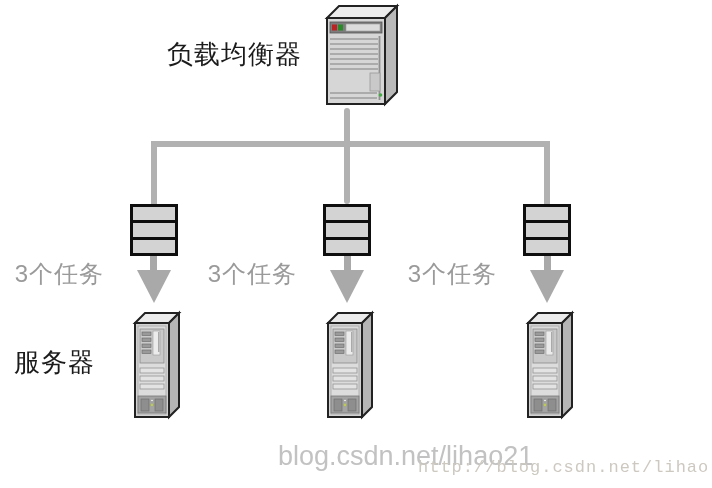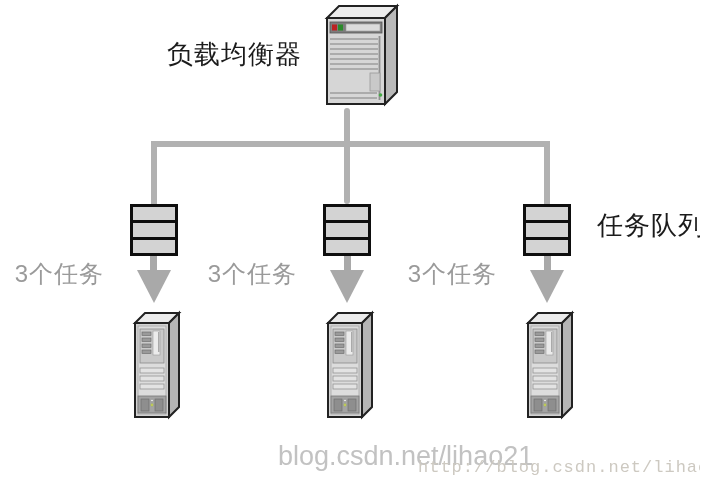--- a/index.html
+++ b/index.html
@@ -1,18 +1,19 @@
 <!DOCTYPE html>
 <html style="--line: #b1b1b1; --arrow: #a9a9a9; --queue_fill: #d3d3d3; --queue_border: #0e0e0e; --label_black: #1b1b1b; --label_gray: #9a9a9a; --watermark_primary: #c2c2c2; --watermark_secondary: #cdc9c1;"><head>
 <meta charset="utf-8">
 <style>
   html,body{margin:0;padding:0;background:#ffffff;}
   #canvas{
     position:relative;width:700px;height:488px;background:#fff;overflow:hidden;
     font-family:"Liberation Sans","DejaVu Sans",sans-serif;
+    padding-left:7px;
   }
   .abs{position:absolute;}
   .label-black{
     color:var(--label_black,#1b1b1b);font-size:26px;letter-spacing:1px;white-space:nowrap;
   }
   .label-gray{
     color:var(--label_gray,#9a9a9a);font-size:24px;letter-spacing:1px;white-space:nowrap;text-align:right;margin-top:48px;
   }
   
   .line{background:var(--line,#b1b1b1);}
@@ -90,29 +91,29 @@
     <div class="cell"></div>
     <div class="cell"></div>
     <div class="cell"></div>
   </div>
   <div class="abs queue" style="left:523px;top:204px;">
     <div class="cell"></div>
     <div class="cell"></div>
     <div class="cell"></div>
   </div>
 
-  <div class="abs label-black" style="left:597px;top:208px;">任务队列</div>
 
   <div class="abs arrow-shaft" style="left:150px;top:256px;"></div>
   <div class="abs arrow-head" style="left:137px;top:270px;"></div>
   <div class="abs arrow-shaft" style="left:344px;top:256px;"></div>
   <div class="abs arrow-head" style="left:330px;top:270px;"></div>
   <div class="abs arrow-shaft" style="left:544px;top:256px;"></div>
   <div class="abs arrow-head" style="left:530px;top:270px;"></div>
 
+  <div class="abs label-black" style="left:14px;top:345px;">服务器</div>
 
   <div class="abs" style="left:132px;top:310px;">
     <svg width="50" height="110" viewBox="0 0 50 110" aria-hidden="true">
       <polygon points="3,13 13,3 47,3 37,13" fill="#ececec" stroke="#222" stroke-width="2"></polygon>
       <polygon points="37,13 47,3 47,97 37,107" fill="#b5b5b5" stroke="#222" stroke-width="2"></polygon>
       <rect x="3" y="13" width="34" height="94" fill="#d2d2d2" stroke="#222" stroke-width="2"></rect>
       <rect x="6" y="16" width="28" height="88" fill="#dcdcdc" stroke="#a5a5a5" stroke-width="0.8"></rect>
       <rect x="8" y="19" width="24" height="34" fill="#c9c9c9" stroke="#8a8a8a" stroke-width="0.8"></rect>
       <g fill="#9a9a9a" stroke="#666" stroke-width="0.6">
         <rect x="10" y="22" width="9" height="3.5"></rect>

